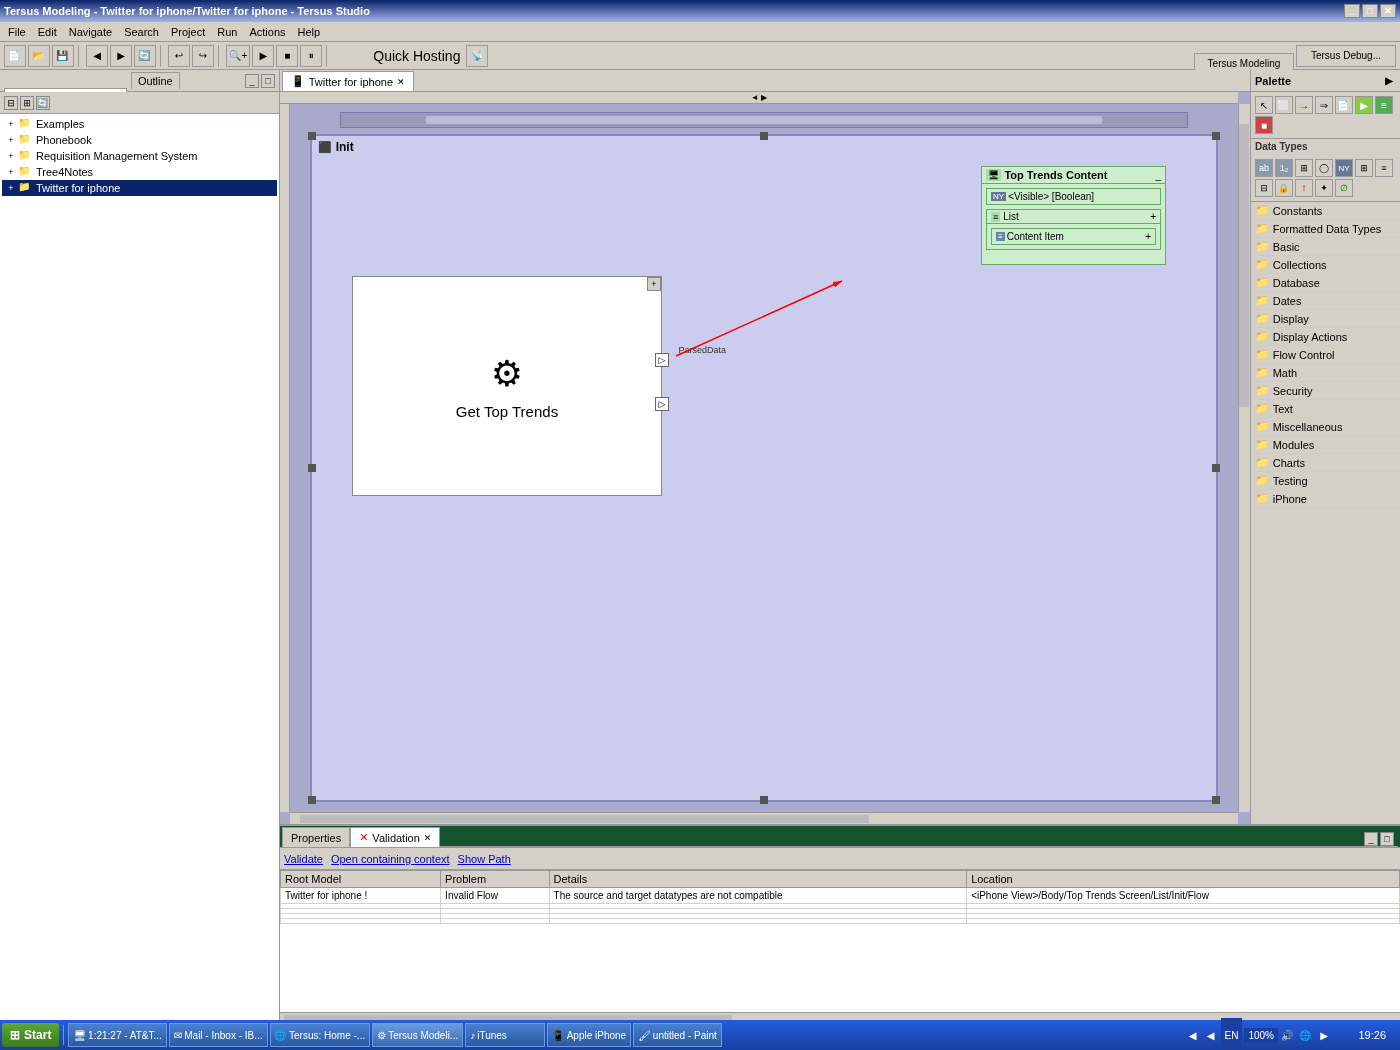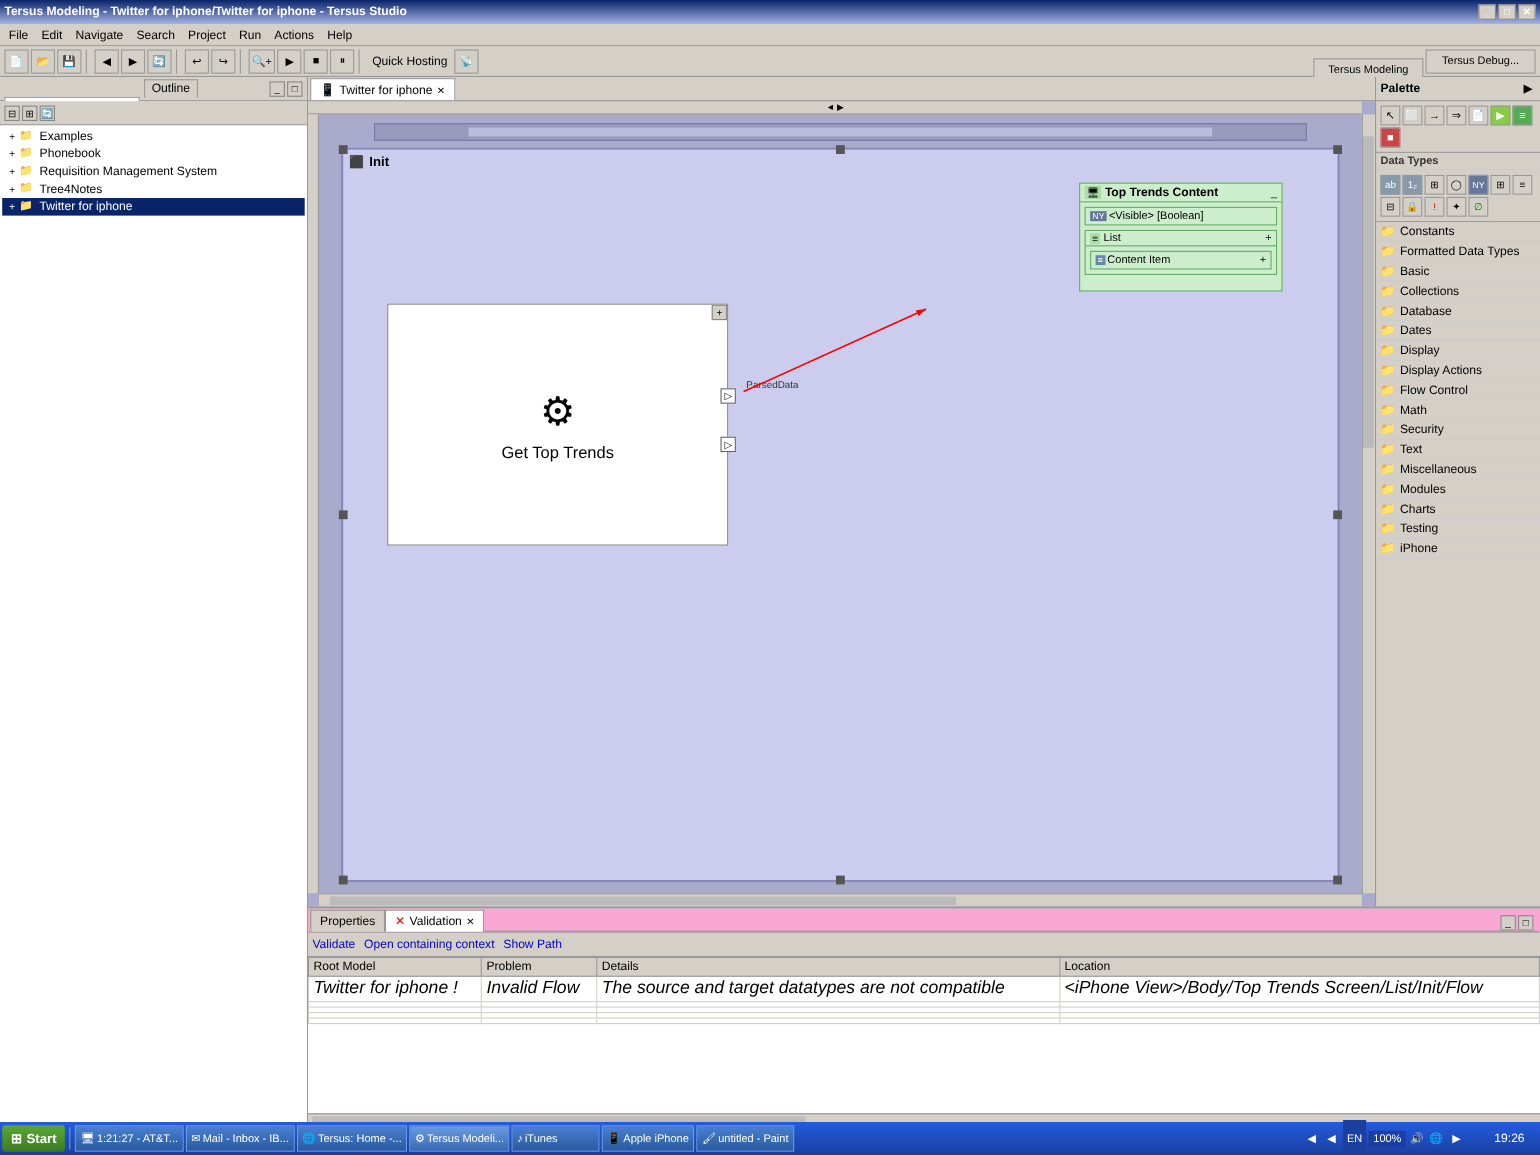--- a/index.html
+++ b/index.html
@@ -11,21 +11,21 @@
     .title-bar-btn { width: 16px; height: 14px; background: #d4d0c8; border: 1px solid #888; font-size: 9px; display: flex; align-items: center; justify-content: center; cursor: pointer; }
 
     
     .menu-bar { height: 20px; background: #d4d0c8; display: flex; align-items: center; padding: 0 2px; border-bottom: 1px solid #999; }
     .menu-item { padding: 2px 6px; font-size: 11px; cursor: pointer; }
 
     
     .toolbar { height: 28px; background: #d4d0c8; display: flex; align-items: center; padding: 2px 4px; border-bottom: 1px solid #999; gap: 2px; }
     .toolbar-btn { height: 22px; min-width: 22px; background: #d4d0c8; border: 1px solid #999; display: flex; align-items: center; justify-content: center; cursor: pointer; font-size: 10px; padding: 0 2px; }
     .toolbar-sep { width: 4px; height: 22px; border-left: 1px solid #999; margin: 0 2px; }
-    .toolbar-label { font-size: 11px; padding: 0 4px; }
+    .toolbar-label { font-size: 14px; padding: 0 4px; margin-left: 35px; }
 
     
     .main-area { display: flex; height: calc(1050px - 22px - 20px - 28px - 26px); }
 
     
     .left-panel { width: 280px; background: #d4d0c8; border-right: 1px solid #999; display: flex; flex-direction: column; }
     .panel-header { height: 22px; background: #d4d0c8; border-bottom: 1px solid #999; display: flex; align-items: center; padding: 0 4px; font-size: 11px; gap: 4px; }
     .panel-tab { padding: 2px 6px; background: #d4d0c8; border: 1px solid #999; border-bottom: none; font-size: 11px; cursor: pointer; }
     .panel-tab.active { background: white; margin-top: 33px; }
     .panel-controls { display: flex; gap: 2px; margin-left: auto; }
@@ -54,29 +54,29 @@
     .palette-tool { width: 18px; height: 18px; background: #d4d0c8; border: 1px solid #999; display: flex; align-items: center; justify-content: center; font-size: 10px; cursor: pointer; }
     .palette-section-header { font-size: 10px; font-weight: bold; padding: 2px 4px; color: #333; border-bottom: 1px solid #ccc; }
     .palette-data-types { padding: 4px; display: flex; flex-wrap: wrap; gap: 2px; border-bottom: 1px solid #999; }
     .palette-items { flex: 1; overflow-y: auto; }
     .palette-category { display: flex; align-items: center; padding: 2px 4px; cursor: pointer; border-bottom: 1px solid #ccc; background: #d4d0c8; }
     .palette-folder-icon { color: #e8a000; margin-right: 4px; font-size: 11px; }
     .palette-category-label { font-size: 11px; }
 
     
     .bottom-panel { height: 200px; background: #d4d0c8; border-top: 2px solid #999; display: flex; flex-direction: column; }
-    .bottom-tabs { height: 22px; background: #f9a8d4; display: flex; align-items: flex-end; padding: 0 2px; border-bottom: 1px solid #999; }
+    .bottom-tabs { height: 22px; background: #14532d; display: flex; align-items: flex-end; padding: 0 2px; border-bottom: 1px solid #999; }
     .bottom-tab { height: 20px; padding: 0 8px; background: #d4d0c8; border: 1px solid #999; border-bottom: none; display: flex; align-items: center; cursor: pointer; font-size: 11px; gap: 4px; }
     .bottom-tab.active { background: white; }
     .bottom-toolbar { height: 22px; background: #d4d0c8; display: flex; align-items: center; padding: 0 4px; border-bottom: 1px solid #999; gap: 8px; font-size: 11px; }
-    .bottom-toolbar-btn { cursor: pointer; color: #0000cc; }
+    .bottom-toolbar-btn { cursor: pointer; color: #0000cc; text-decoration: underline; }
     .validation-table { flex: 1; background: white; overflow: auto; }
     table { width: 100%; border-collapse: collapse; }
     th { background: #d4d0c8; border: 1px solid #999; padding: 2px 4px; font-size: 11px; text-align: left; font-weight: normal; }
-    td { border: 1px solid #d4d0c8; padding: 2px 4px; font-size: 16px; font-style: italic; }
+    td { border: 1px solid #d4d0c8; padding: 2px 4px; font-size: 10px; }
 
     
     .status-bar { height: 26px; background: #d4d0c8; border-top: 2px solid #999; display: flex; align-items: center; padding: 0 4px; font-size: 11px; justify-content: space-between; }
     .status-right { display: flex; align-items: center; gap: 4px; }
 
     
     .taskbar { height: 30px; background: linear-gradient(to bottom, #245cdf, #1a3fa0); display: flex; align-items: center; padding: 0 2px; gap: 2px; position: fixed; bottom: 0; left: 0; width: 1400px; }
     .start-btn { height: 24px; padding: 0 8px; background: linear-gradient(to bottom, #5aa838, #3d7a20); border: none; color: white; font-size: 12px; font-weight: bold; border-radius: 3px; cursor: pointer; display: flex; align-items: center; gap: 4px; }
     .taskbar-item { height: 24px; min-width: 80px; max-width: 150px; background: linear-gradient(to bottom, #4a80d0, #2a5aa0); border: 1px solid #6a9ae0; color: white; font-size: 10px; display: flex; align-items: center; padding: 0 4px; cursor: pointer; gap: 2px; white-space: nowrap; overflow: hidden; text-overflow: ellipsis; }
     .taskbar-sep { width: 1px; height: 20px; background: #6a9ae0; margin: 0 2px; }

